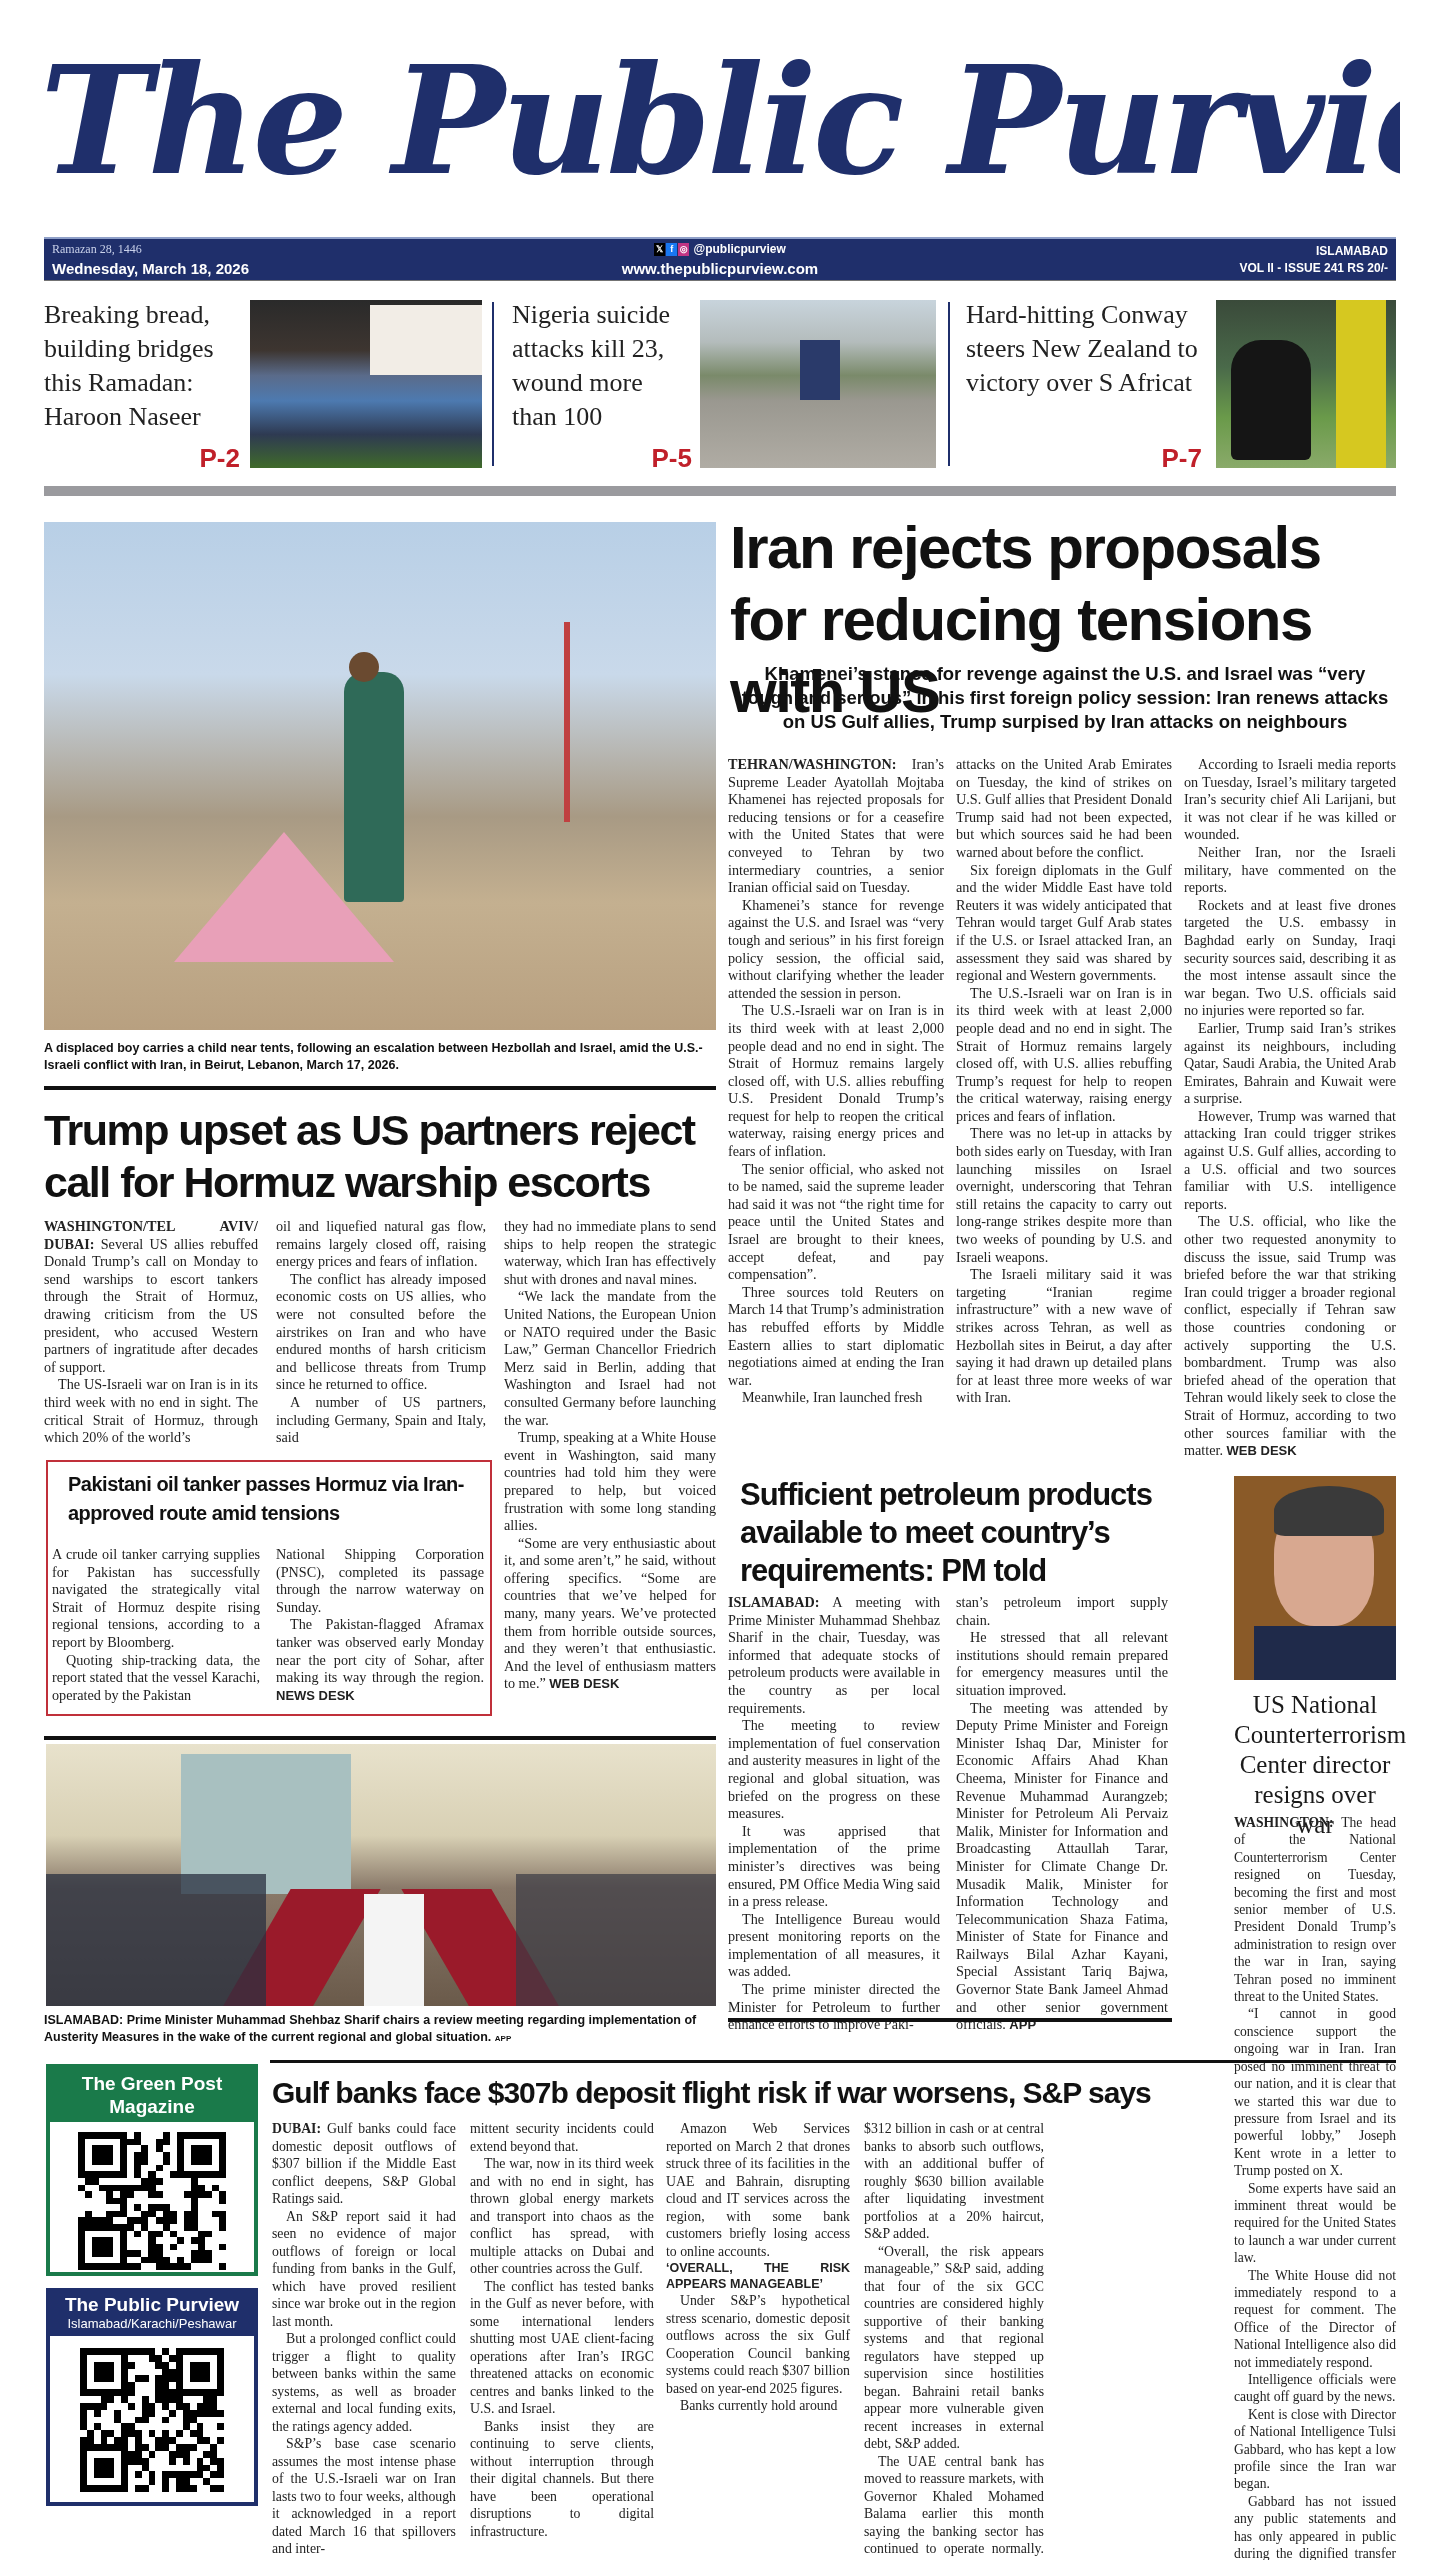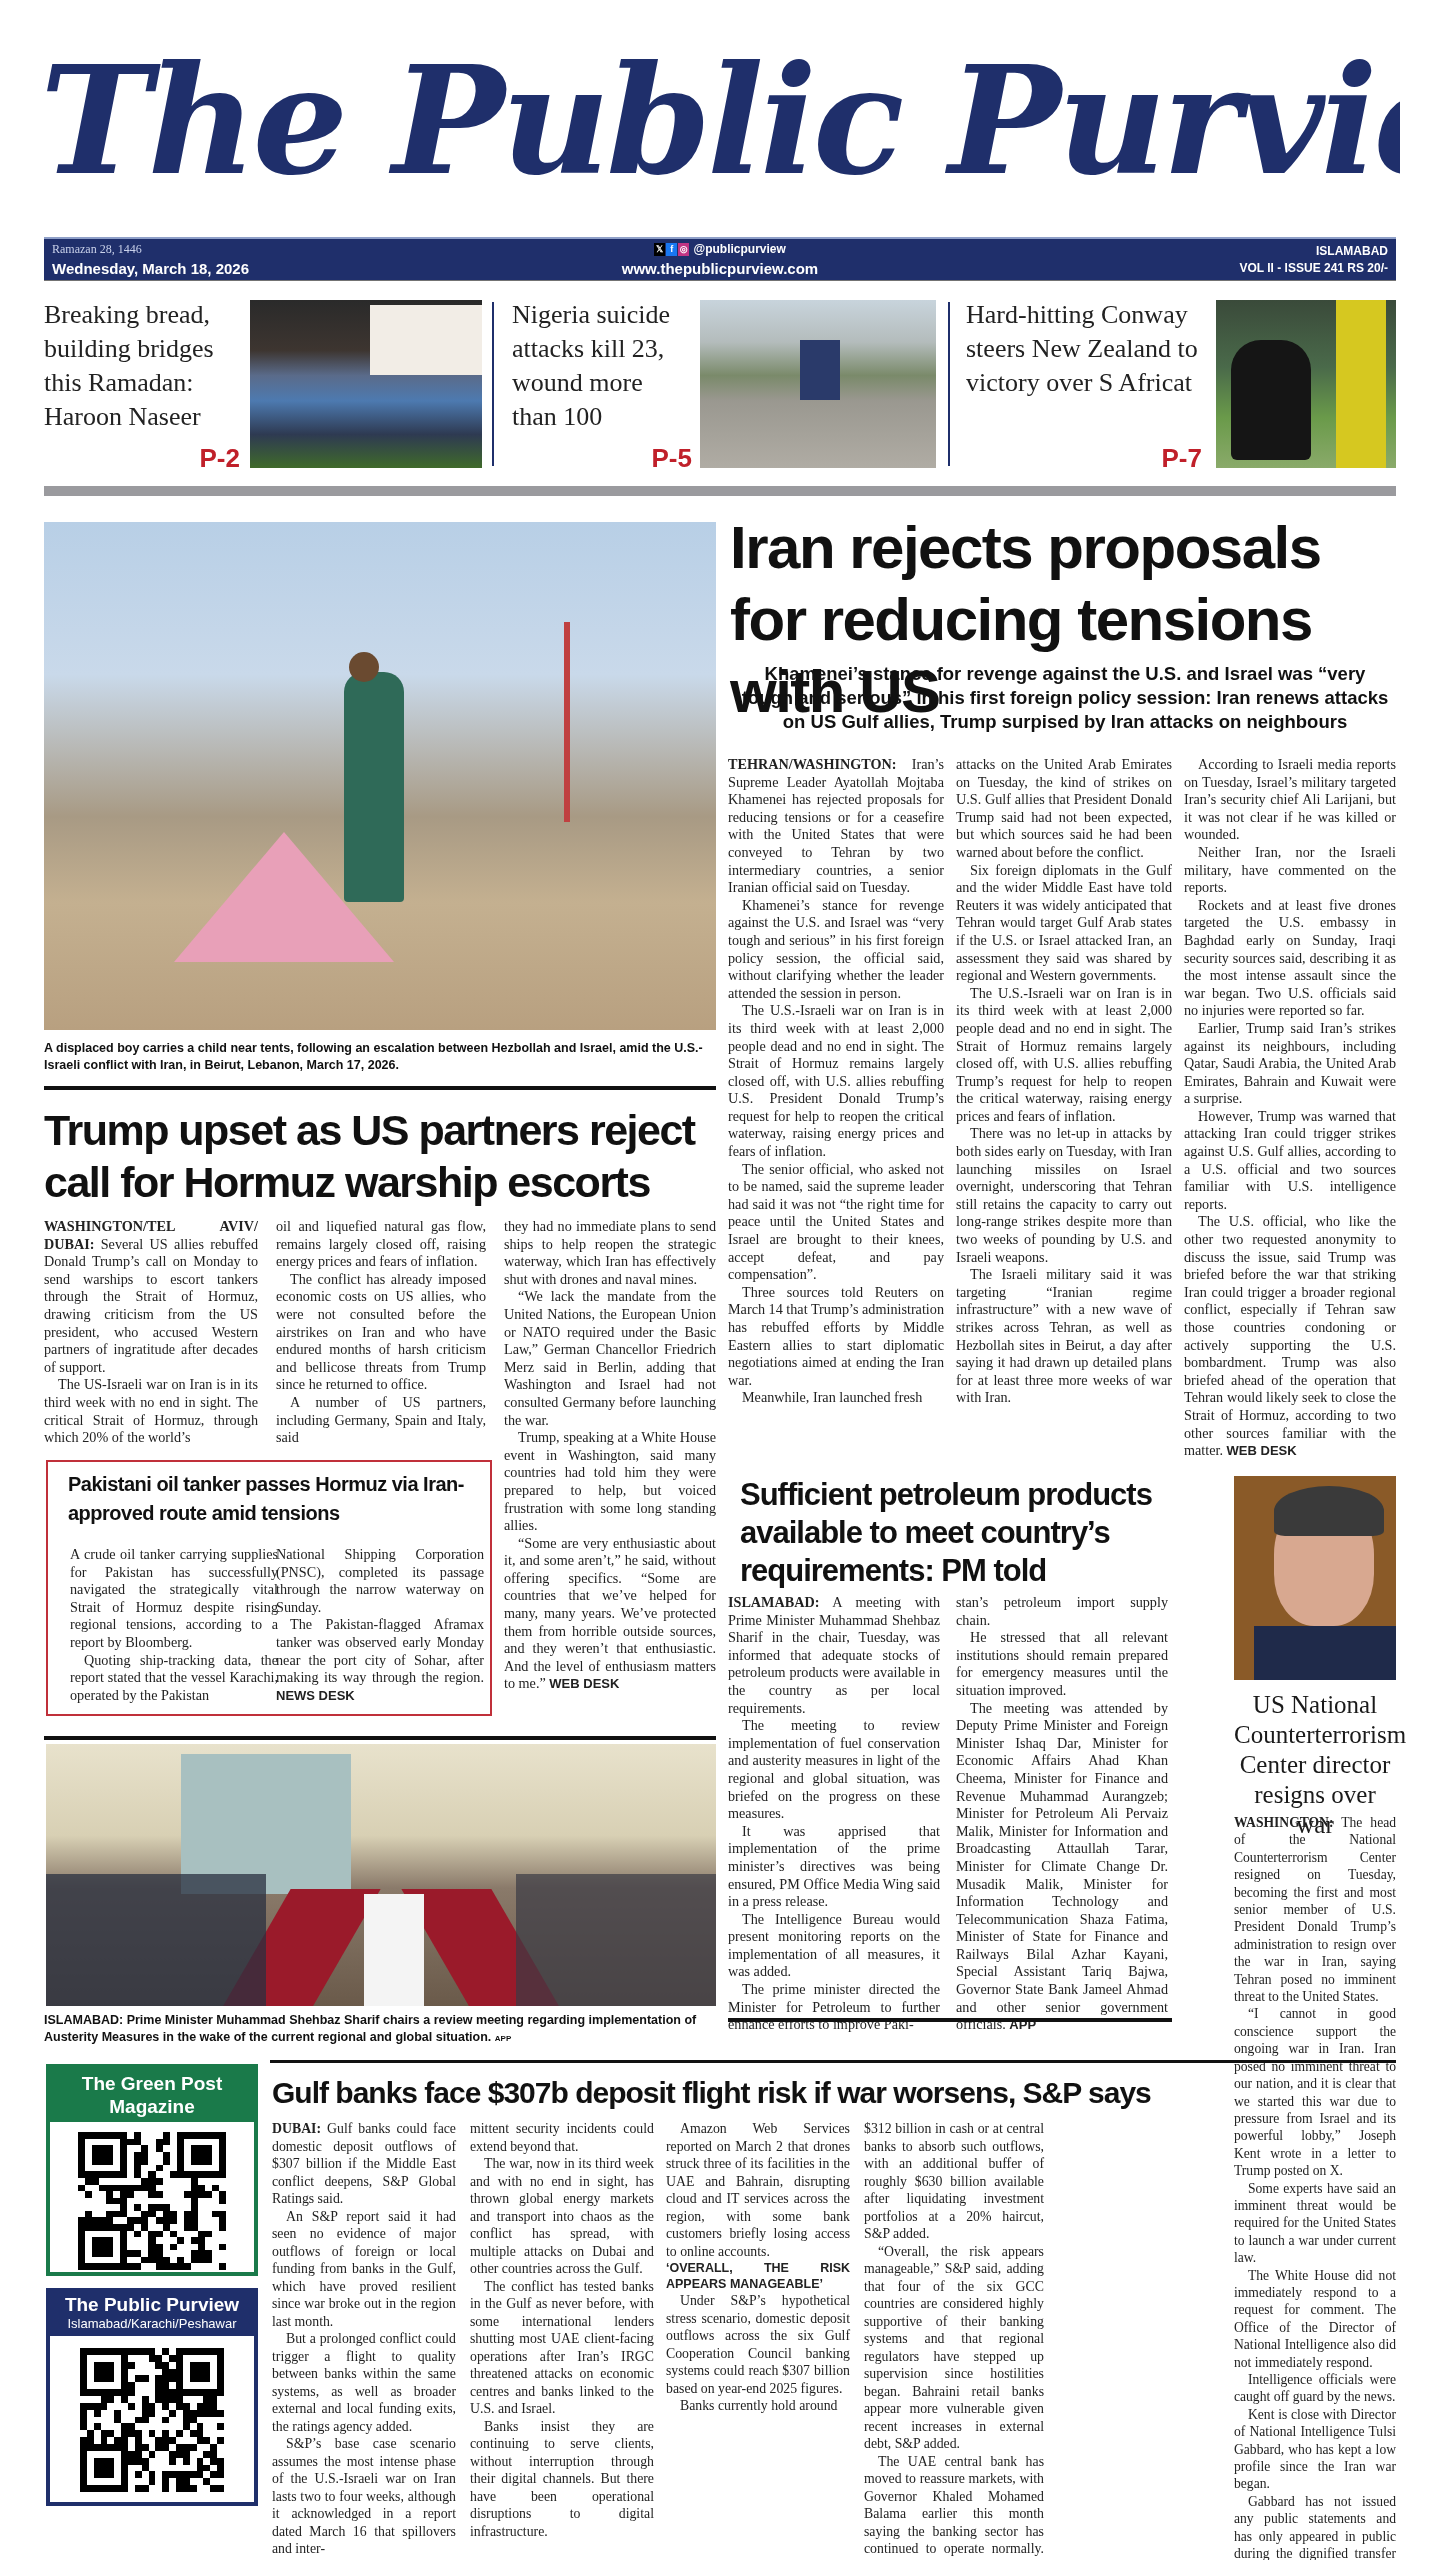--- a/index.html
+++ b/index.html
@@ -126,21 +126,21 @@
 </div>
 <div class="abs col" style="left:504px;top:1218px;width:212px">
   <p class="first">they had no immediate plans to send ships to help reopen the strategic waterway, which Iran has effectively shut with drones and naval mines.</p>
     <p>“We lack the mandate from the United Nations, the European Union or NATO required under the Basic Law,” German Chancellor Friedrich Merz said in Berlin, adding that Washington and Israel had not consulted Germany before launching the war.</p>
     <p>Trump, speaking at a White House event in Washington, said many countries had told him they were prepared to help, but voiced frustration with some long standing allies.</p>
   <p><span>“Some are very enthusiastic about it, and some aren’t,” he said, without offering specifics. “Some are countries that we’ve helped for many, many years. We’ve protected them from horrible outside sources, and they weren’t that enthusiastic. And the level of enthusiasm matters to me.”</span> <span class="tag">WEB DESK</span></p>
 </div>
 
 <div class="abs" style="left:46px;top:1460px;width:446px;height:256px;border:2px solid #c0303a">
   <div class="hl" style="margin:8px 20px 4px;font-size:20px;line-height:29px;letter-spacing:-0.5px">Pakistani oil tanker passes Hormuz via Iran-approved route amid tensions</div>
-  <div class="col" style="position:absolute;left:22px;top:84px;width:208px">
+  <div class="col" style="position:absolute;left:4px;top:84px;width:208px">
     <p class="first">A crude oil tanker carrying supplies for Pakistan has successfully navigated the strategically vital Strait of Hormuz despite rising regional tensions, according to a report by Bloomberg.</p>
       <p>Quoting ship-tracking data, the report stated that the vessel Karachi, operated by the Pakistan</p>
   </div>
   <div class="col" style="position:absolute;left:228px;top:84px;width:208px">
     <p class="first">National Shipping Corporation (PNSC), completed its passage through the narrow waterway on Sunday.</p>
       <p><span>The Pakistan-flagged Aframax tanker was observed early Monday near the port city of Sohar, after making its way through the region.</span> <span class="tag">NEWS DESK</span></p>
   </div>
 </div>
 
 <div class="abs hl" style="left:740px;top:1476px;width:430px;font-size:31px;line-height:38px;letter-spacing:-1px">Sufficient petroleum products available to meet country’s requirements: PM told</div>

